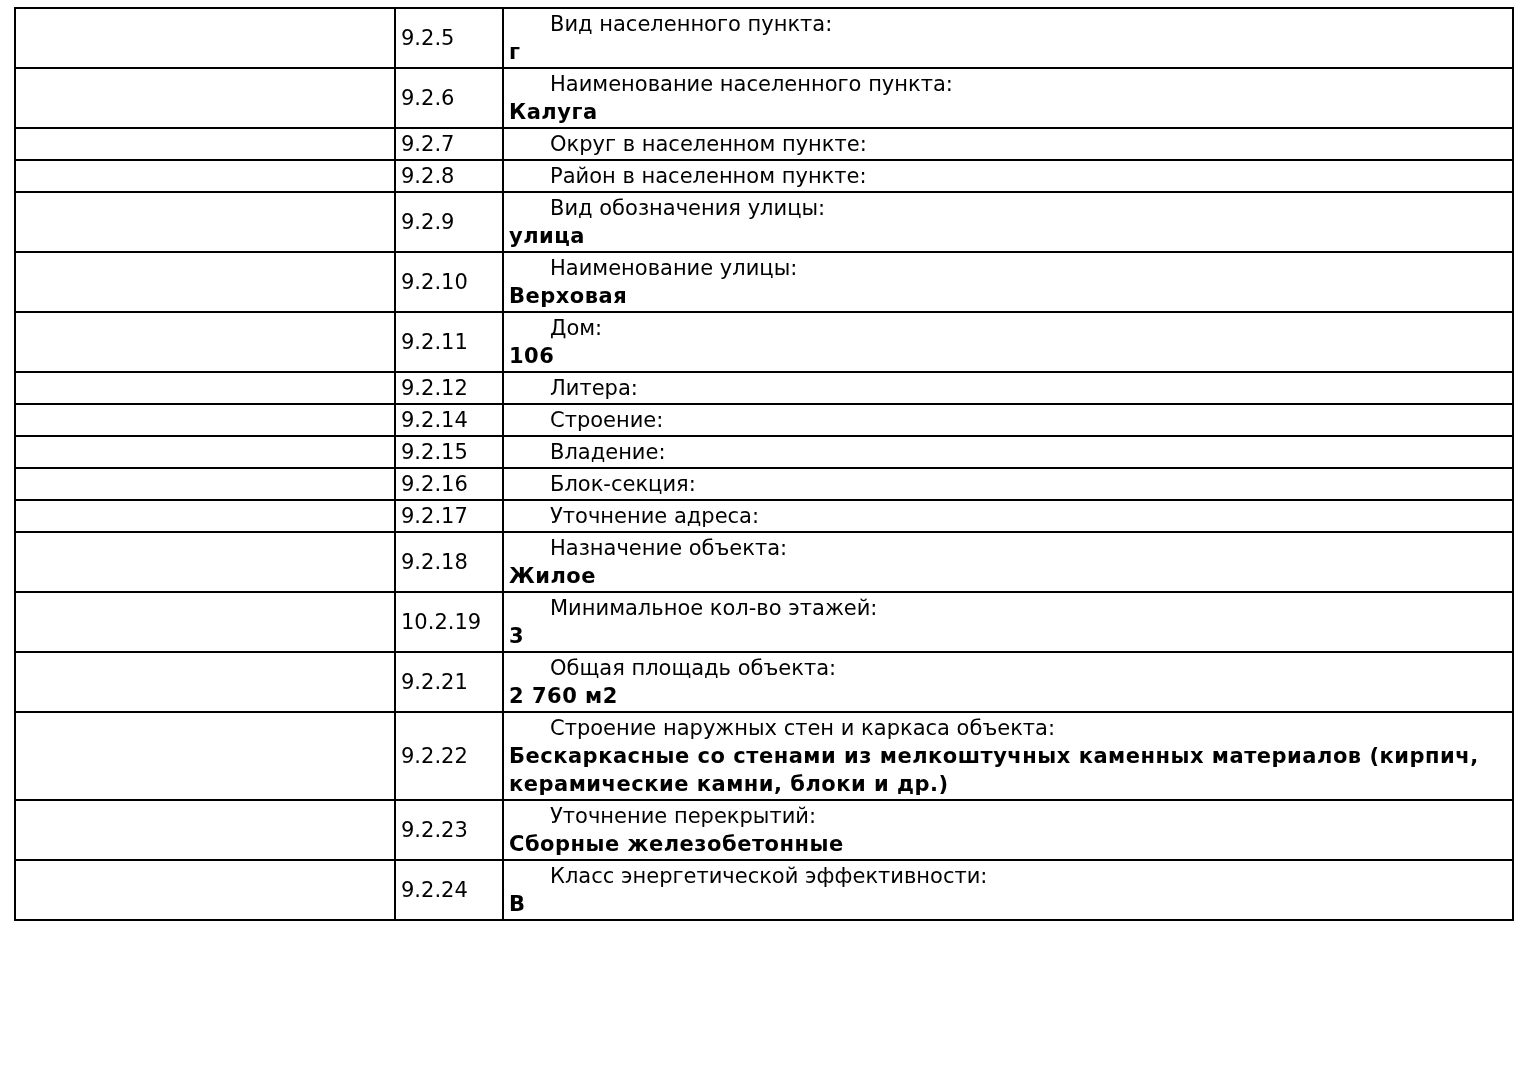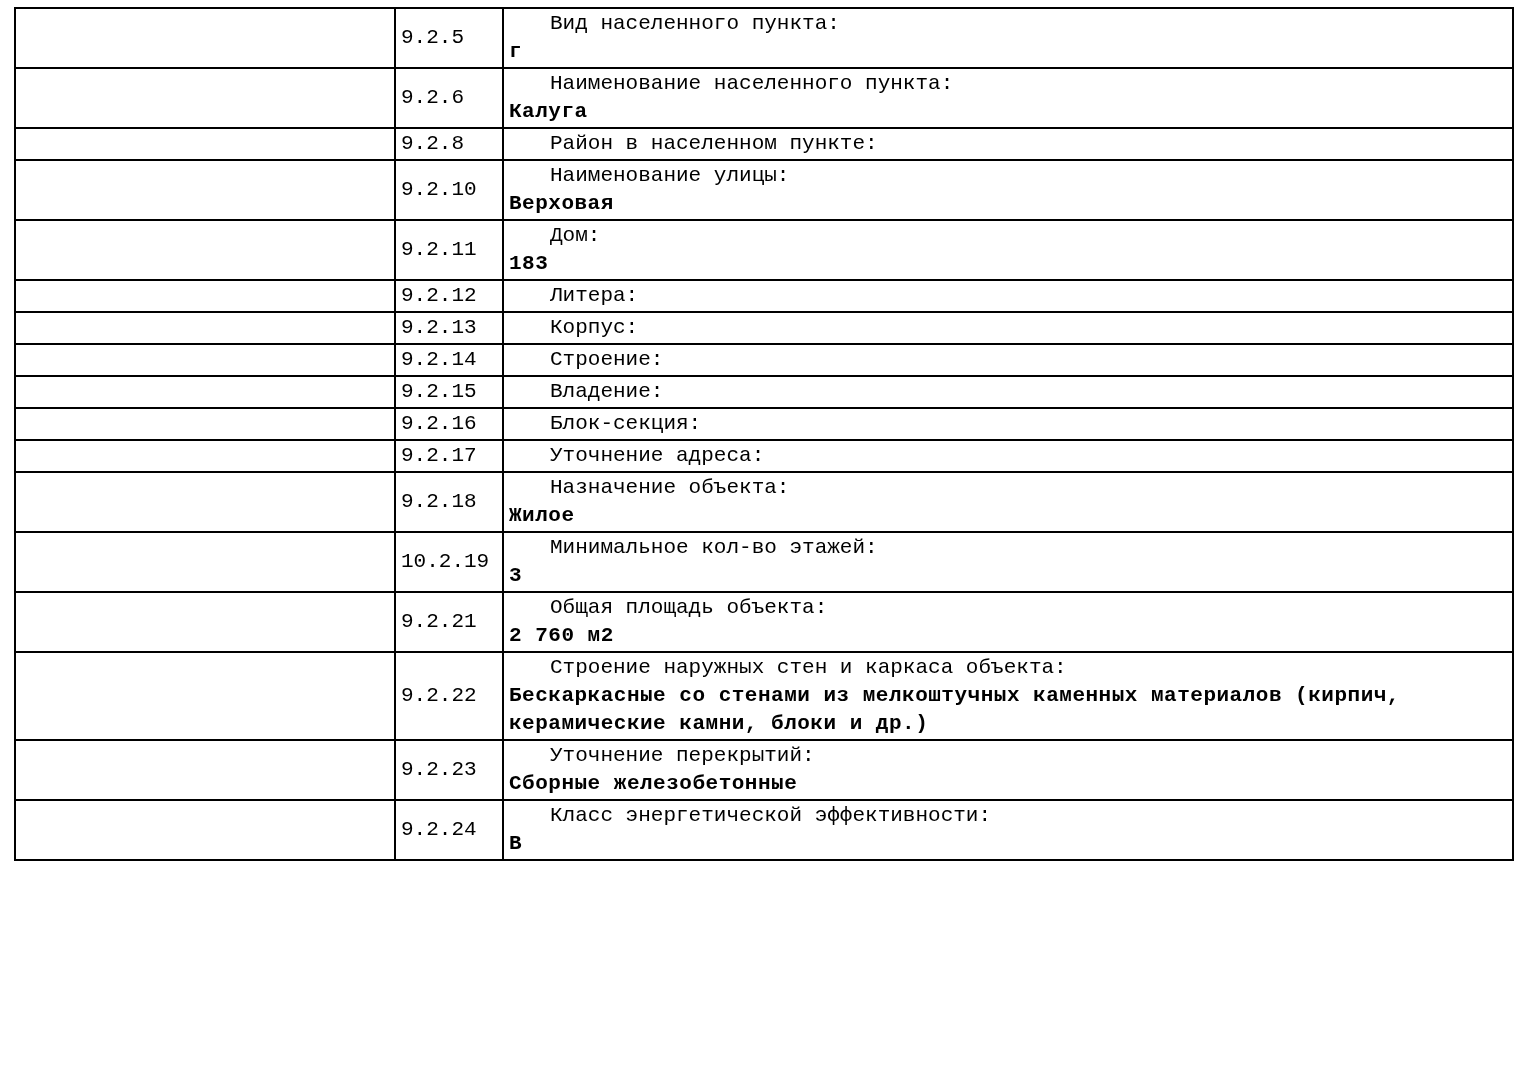--- a/index.html
+++ b/index.html
@@ -19,21 +19,20 @@
     inset: 0;
     background: #ffffff;
   }
   table.doc-table {
     position: absolute;
     left: 14px;
     top: 7px;
     width: 1500px;
     border-collapse: collapse;
     table-layout: fixed;
-    font-family: Liberation Mono, monospace;
   }
   table.doc-table td {
     border: 2px solid #000000;
     padding: 1px 5px;
     font-size: 21px;
     line-height: 28px;
     overflow: hidden;
   }
   td.c-blank {
     width: 368px;
@@ -71,53 +70,61 @@
         <tr>
           <td class="c-blank"></td>
           <td class="c-num">9.2.6</td>
           <td class="c-content">
             <div class="label">Наименование населенного пункта:</div>
             <div class="value">Калуга</div>
           </td>
         </tr>
         <tr>
           <td class="c-blank"></td>
+          <td class="c-num">9.2.7</td>
+          <td class="c-content">
+            <div class="label">Округ в населенном пункте:</div>
+          </td>
+        </tr>
+        <tr>
+          <td class="c-blank"></td>
           <td class="c-num">9.2.8</td>
           <td class="c-content">
             <div class="label">Район в населенном пункте:</div>
+          </td>
+        </tr>
+        <tr>
+          <td class="c-blank"></td>
+          <td class="c-num">9.2.9</td>
+          <td class="c-content">
+            <div class="label">Вид обозначения улицы:</div>
+            <div class="value">улица</div>
           </td>
         </tr>
         <tr>
           <td class="c-blank"></td>
           <td class="c-num">9.2.10</td>
           <td class="c-content">
             <div class="label">Наименование улицы:</div>
             <div class="value">Верховая</div>
           </td>
         </tr>
         <tr>
           <td class="c-blank"></td>
           <td class="c-num">9.2.11</td>
           <td class="c-content">
             <div class="label">Дом:</div>
-            <div class="value">183</div>
+            <div class="value">106</div>
           </td>
         </tr>
         <tr>
           <td class="c-blank"></td>
           <td class="c-num">9.2.12</td>
           <td class="c-content">
             <div class="label">Литера:</div>
-          </td>
-        </tr>
-        <tr>
-          <td class="c-blank"></td>
-          <td class="c-num">9.2.13</td>
-          <td class="c-content">
-            <div class="label">Корпус:</div>
           </td>
         </tr>
         <tr>
           <td class="c-blank"></td>
           <td class="c-num">9.2.14</td>
           <td class="c-content">
             <div class="label">Строение:</div>
           </td>
         </tr>
         <tr>

